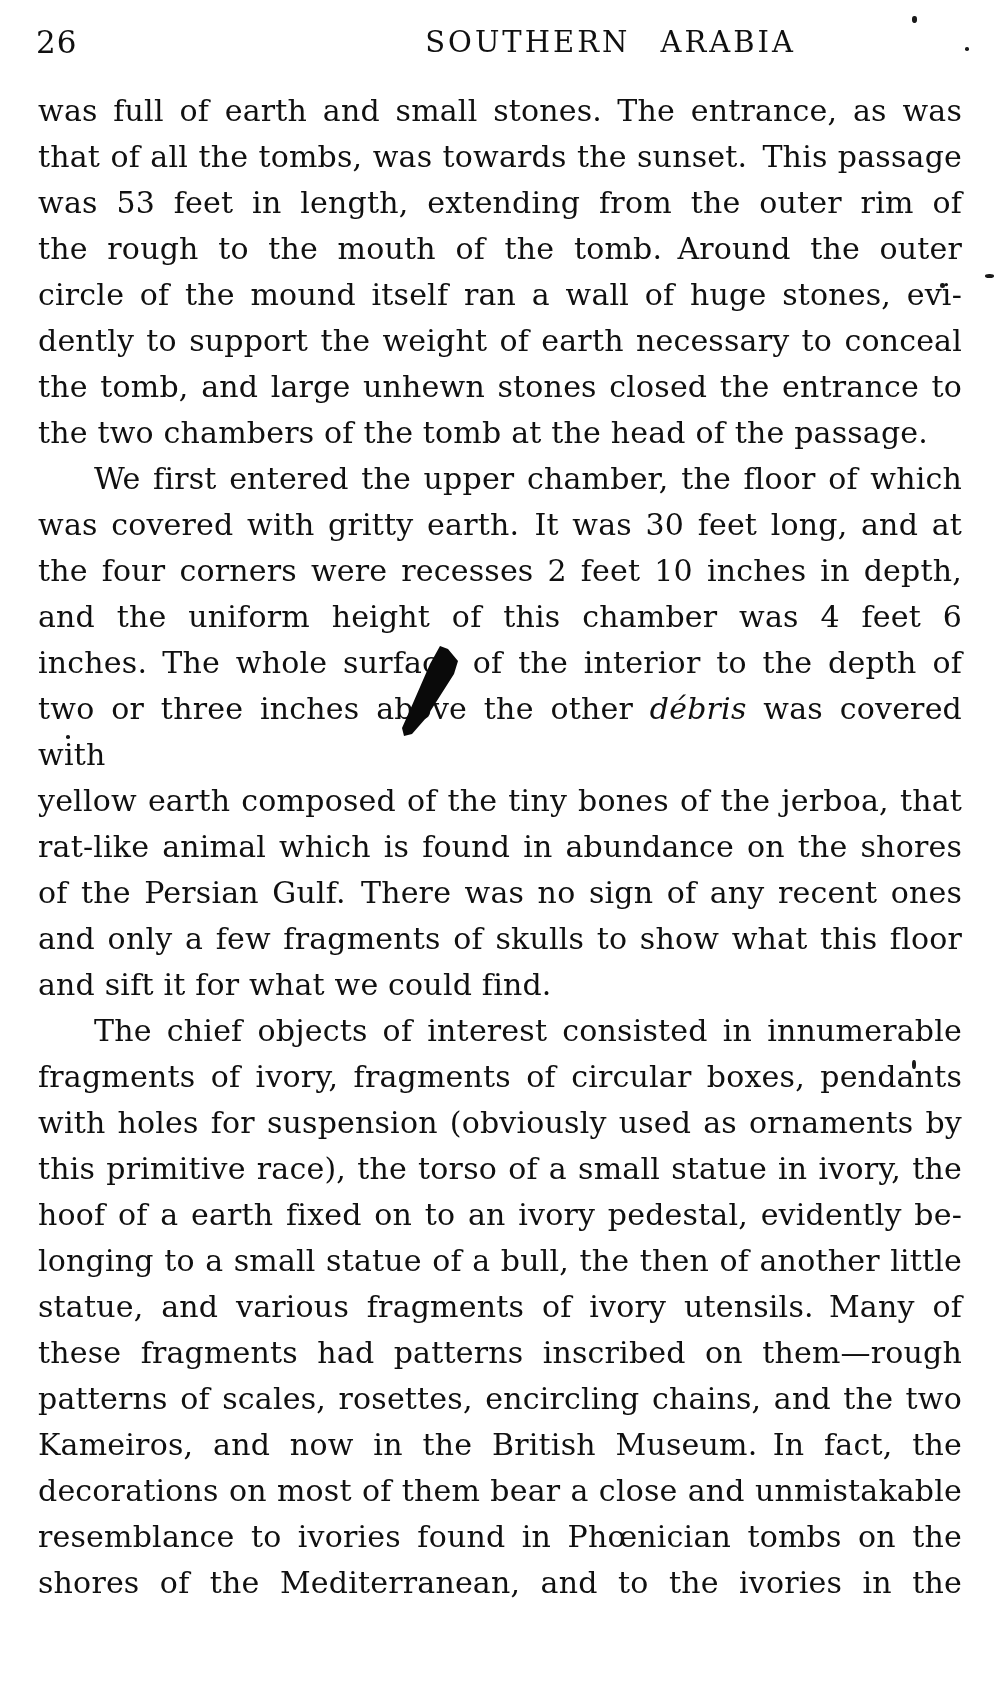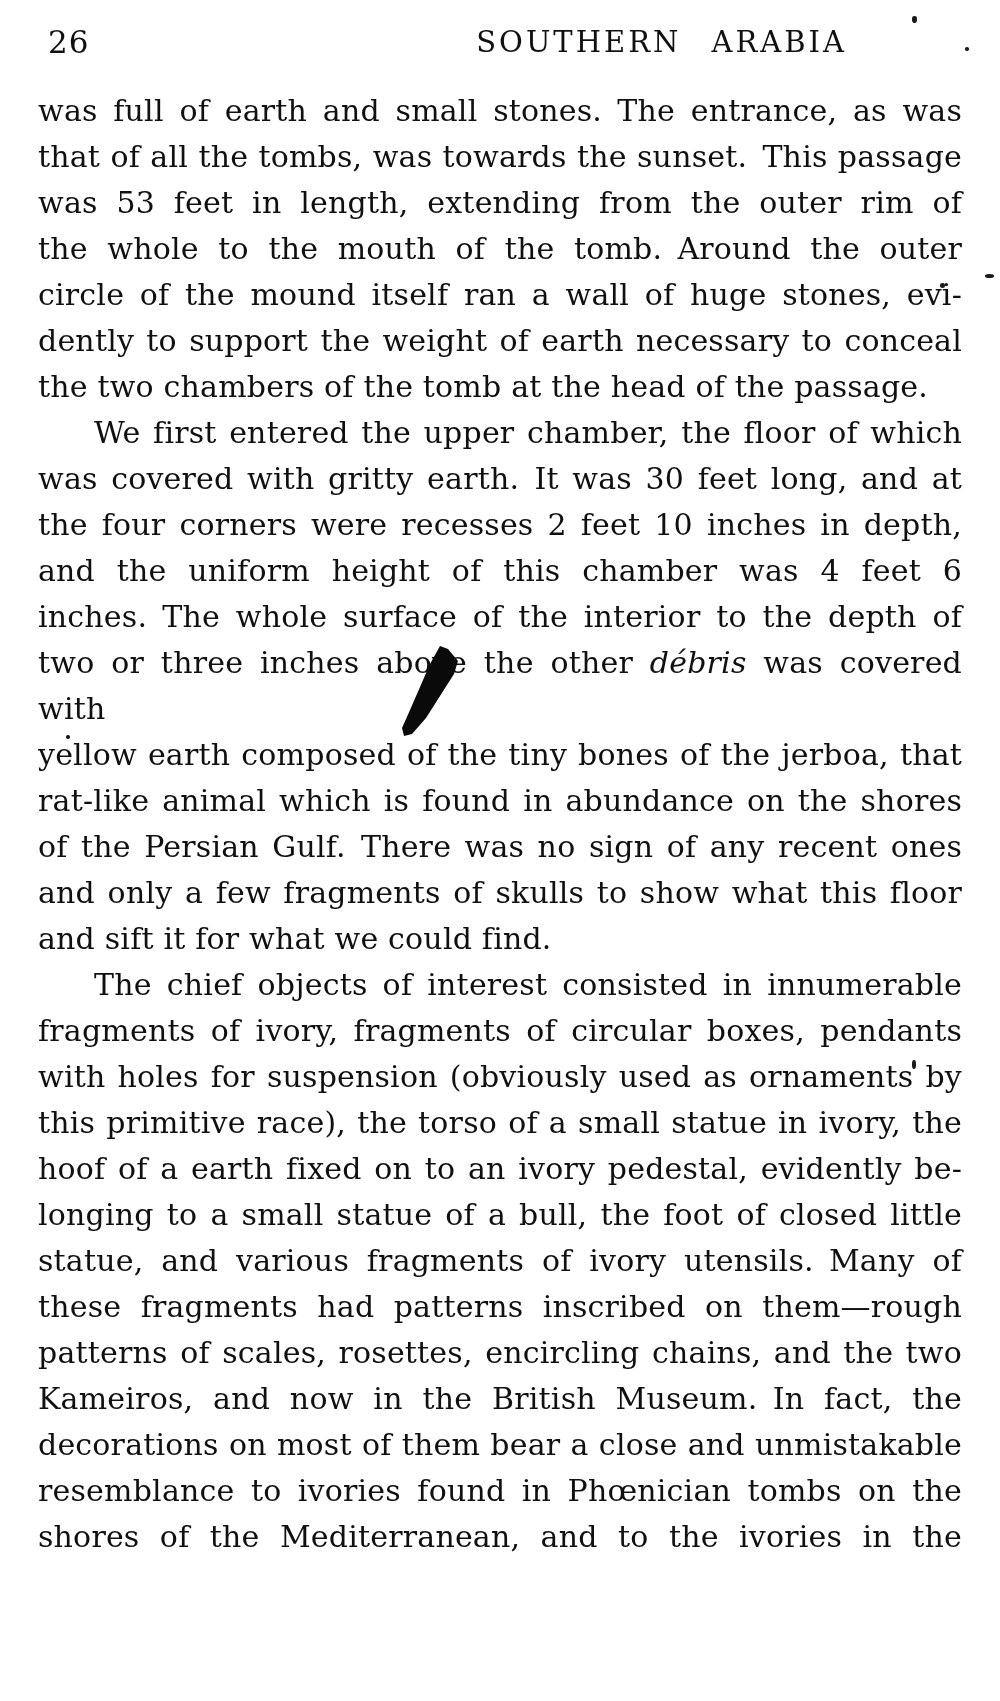--- a/index.html
+++ b/index.html
@@ -5,21 +5,21 @@
   html,body{margin:0;padding:0;background:#777;}
   .page{
     position:relative;
     width:1000px;height:1701px;
     margin:0 auto;
     background:var(--paper,#ffffff);
     color:var(--ink,#101010);
     font-family:"DejaVu Serif","Liberation Serif",serif;
     overflow:hidden;
   }
-  .header{position:absolute;top:24px;left:12px;width:856px;height:44px;padding-left:39px;}
+  .header{position:absolute;top:24px;left:0;width:856px;height:44px;}
   .page-num{
     position:absolute;left:36px;top:0;
     font-size:31px;letter-spacing:1px;
   }
   .title{
     position:absolute;left:0;right:60px;top:1px;text-align:right;
     font-size:29px;letter-spacing:3px;word-spacing:18px;
   }
   .body-text{
     position:absolute;left:38px;top:88px;width:924px;
@@ -45,41 +45,42 @@
 
   <div class="header">
     <span class="page-num">26</span>
     <div class="title">SOUTHERN ARABIA</div>
   </div>
 
   <div class="body-text" id="body-text">
       <div class="line"><span>was full of earth and small stones. The entrance, as was</span></div>
       <div class="line"><span>that of all the tombs, was towards the sunset. This passage</span></div>
       <div class="line"><span>was 53 feet in length, extending from the outer rim of</span></div>
-      <div class="line"><span>the whole to the mouth of the tomb. Around the outer</span></div>
+      <div class="line"><span>the rough to the mouth of the tomb. Around the outer</span></div>
       <div class="line"><span>circle of the mound itself ran a wall of huge stones, evi-</span></div>
       <div class="line"><span>dently to support the weight of earth necessary to conceal</span></div>
+      <div class="line"><span>the tomb, and large unhewn stones closed the entrance to</span></div>
       <div class="line last"><span>the two chambers of the tomb at the head of the passage.</span></div>
       <div class="line indent"><span>We first entered the upper chamber, the floor of which</span></div>
       <div class="line"><span>was covered with gritty earth. It was 30 feet long, and at</span></div>
       <div class="line"><span>the four corners were recesses 2 feet 10 inches in depth,</span></div>
       <div class="line"><span>and the uniform height of this chamber was 4 feet 6</span></div>
       <div class="line"><span>inches. The whole surface of the interior to the depth of</span></div>
       <div class="line"><span>two or three inches above the other </span><span class="it">débris</span><span> was covered with</span></div>
       <div class="line"><span>yellow earth composed of the tiny bones of the jerboa, that</span></div>
       <div class="line"><span>rat-like animal which is found in abundance on the shores</span></div>
       <div class="line"><span>of the Persian Gulf. There was no sign of any recent ones</span></div>
       <div class="line"><span>and only a few fragments of skulls to show what this floor</span></div>
       <div class="line last"><span>and sift it for what we could find.</span></div>
       <div class="line indent"><span>The chief objects of interest consisted in innumerable</span></div>
       <div class="line"><span>fragments of ivory, fragments of circular boxes, pendants</span></div>
       <div class="line"><span>with holes for suspension (obviously used as ornaments by</span></div>
       <div class="line"><span>this primitive race), the torso of a small statue in ivory, the</span></div>
       <div class="line"><span>hoof of a earth fixed on to an ivory pedestal, evidently be-</span></div>
-      <div class="line"><span>longing to a small statue of a bull, the foot of closed little</span></div>
+      <div class="line"><span>longing to a small statue of a bull, the then of another little</span></div>
       <div class="line"><span>statue, and various fragments of ivory utensils. Many of</span></div>
       <div class="line"><span>these fragments had patterns inscribed on them—rough</span></div>
       <div class="line"><span>patterns of scales, rosettes, encircling chains, and the two</span></div>
       <div class="line"><span>Kameiros, and now in the British Museum. In fact, the</span></div>
       <div class="line"><span>decorations on most of them bear a close and unmistakable</span></div>
       <div class="line"><span>resemblance to ivories found in Phœnician tombs on the</span></div>
       <div class="line"><span>shores of the Mediterranean, and to the ivories in the</span></div>
     </div>
 
   <svg class="ink-blot" width="72" height="92" viewBox="0 0 72 92" aria-hidden="true">

